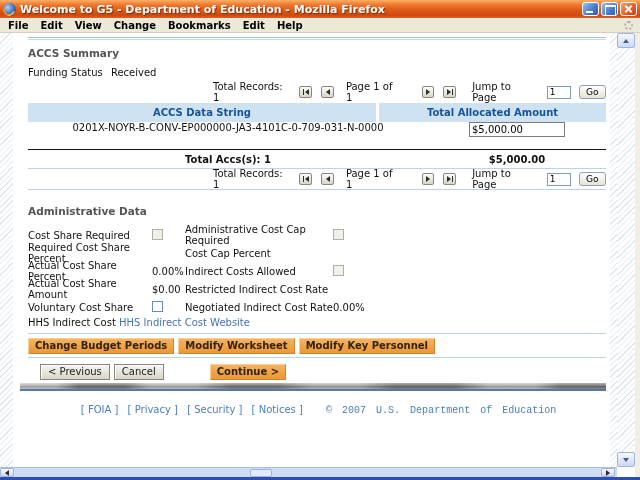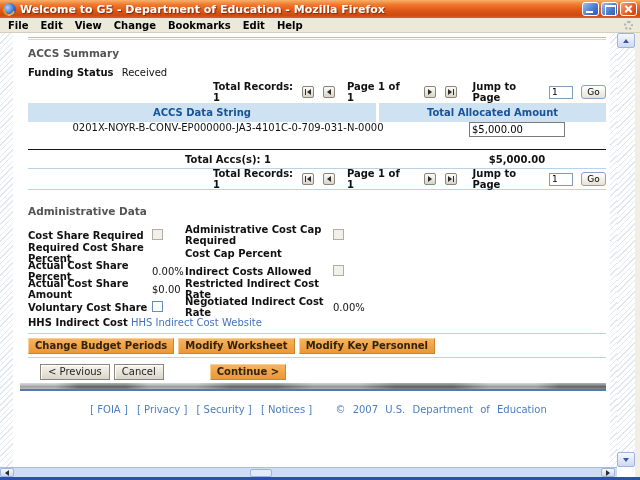--- a/index.html
+++ b/index.html
@@ -40,21 +40,21 @@
   .hatch { background:repeating-linear-gradient(135deg,#ffffff 0 3px,#dfe7f0 3px 4px); }
   .hatch-left  { position:absolute; left:0; top:0; bottom:0; width:13px; }
   .hatch-right { position:absolute; left:610px; top:0; bottom:0; width:7px; }
   .right-edge  { position:absolute; left:635px; top:33px; width:5px; height:444px; background:#f1efe4; }
 
   .page { position:absolute; left:13px; top:0; width:597px; height:434px; padding:0 4px 0 15px; background:#fff; }
 
   .top-rule { margin-top:4px; height:3px; border-top:1px solid #a3c4de; border-bottom:1px solid #c4dcee; }
   .hr { border-bottom:1px solid #b9d3e9; }
   .section-h { color:#555; font-weight:bold; font-size:10.5px; }
-  .b { font-weight:bold; }
+  .b { font-weight:normal; }
 
   .funding-row { margin-top:8px; }
   .funding-row .val { font-weight:normal; margin-left:5px; }
 
   
   .pagerow { display:flex; align-items:center; height:16px; }
   .pr-total { margin-left:185px; }
   .pgbtn { margin-left:9px; width:13px; height:12px; display:inline-flex; align-items:center; justify-content:center;
     gap:1px; background:linear-gradient(180deg,#fdfcf9,#d8d4c8); border:1px solid #8a867c; border-radius:2px; padding:0; cursor:default; }
   .tri-l { width:0; height:0; border-top:3px solid transparent; border-bottom:3px solid transparent; border-right:4px solid #2c2c2c; }
@@ -115,21 +115,21 @@
       linear-gradient(135deg,#bb9260,#d0a874 55%,#aa8350); }
   .metal-bar { margin-left:-8px; height:8px;
     background:
       linear-gradient(90deg, rgba(255,255,255,.35) 0 6%, rgba(0,0,0,.12) 10% 18%, rgba(255,255,255,.30) 22% 30%, rgba(0,0,0,.10) 36% 44%, rgba(255,255,255,.25) 50% 58%, rgba(0,0,0,.14) 64% 74%, rgba(255,255,255,.30) 80% 88%, rgba(0,0,0,.10) 92% 100%),
       linear-gradient(180deg,#c9c9c9,#8e8e8e 45%,#6f6f6f 60%,#9a9a9a);
     border-bottom:2px solid #5878a8; }
 
   
   .footer { margin-top:13px; text-align:center; color:#4a7ec0; font-size:10px; }
   .footer a { color:#4a7ec0; text-decoration:none; margin:0 3px; }
-  .copyright { margin-left:17px; word-spacing:4px; }
+  .copyright { margin-left:17px; word-spacing:4px;font-family:Liberation Mono, monospace; }
 
   
   .vscroll { position:absolute; left:617px; top:33px; width:18px; height:434px;
     display:flex; flex-direction:column; justify-content:space-between; }
   .sb-btn { height:15px; width:100%; background:linear-gradient(180deg,#f5f8ff,#cdd9f3);
     border:1px solid #9fb4dd; border-radius:2px; display:flex; align-items:center; justify-content:center; }
   .tri-u { width:0; height:0; border-left:3px solid transparent; border-right:3px solid transparent; border-bottom:4px solid #3c5a96; }
   .tri-d { width:0; height:0; border-left:3px solid transparent; border-right:3px solid transparent; border-top:4px solid #3c5a96; }
   .hscroll { position:absolute; left:0; top:467px; width:617px; height:10px; background:#cfdcf5;
     border-top:1px solid #aebcd8; }

